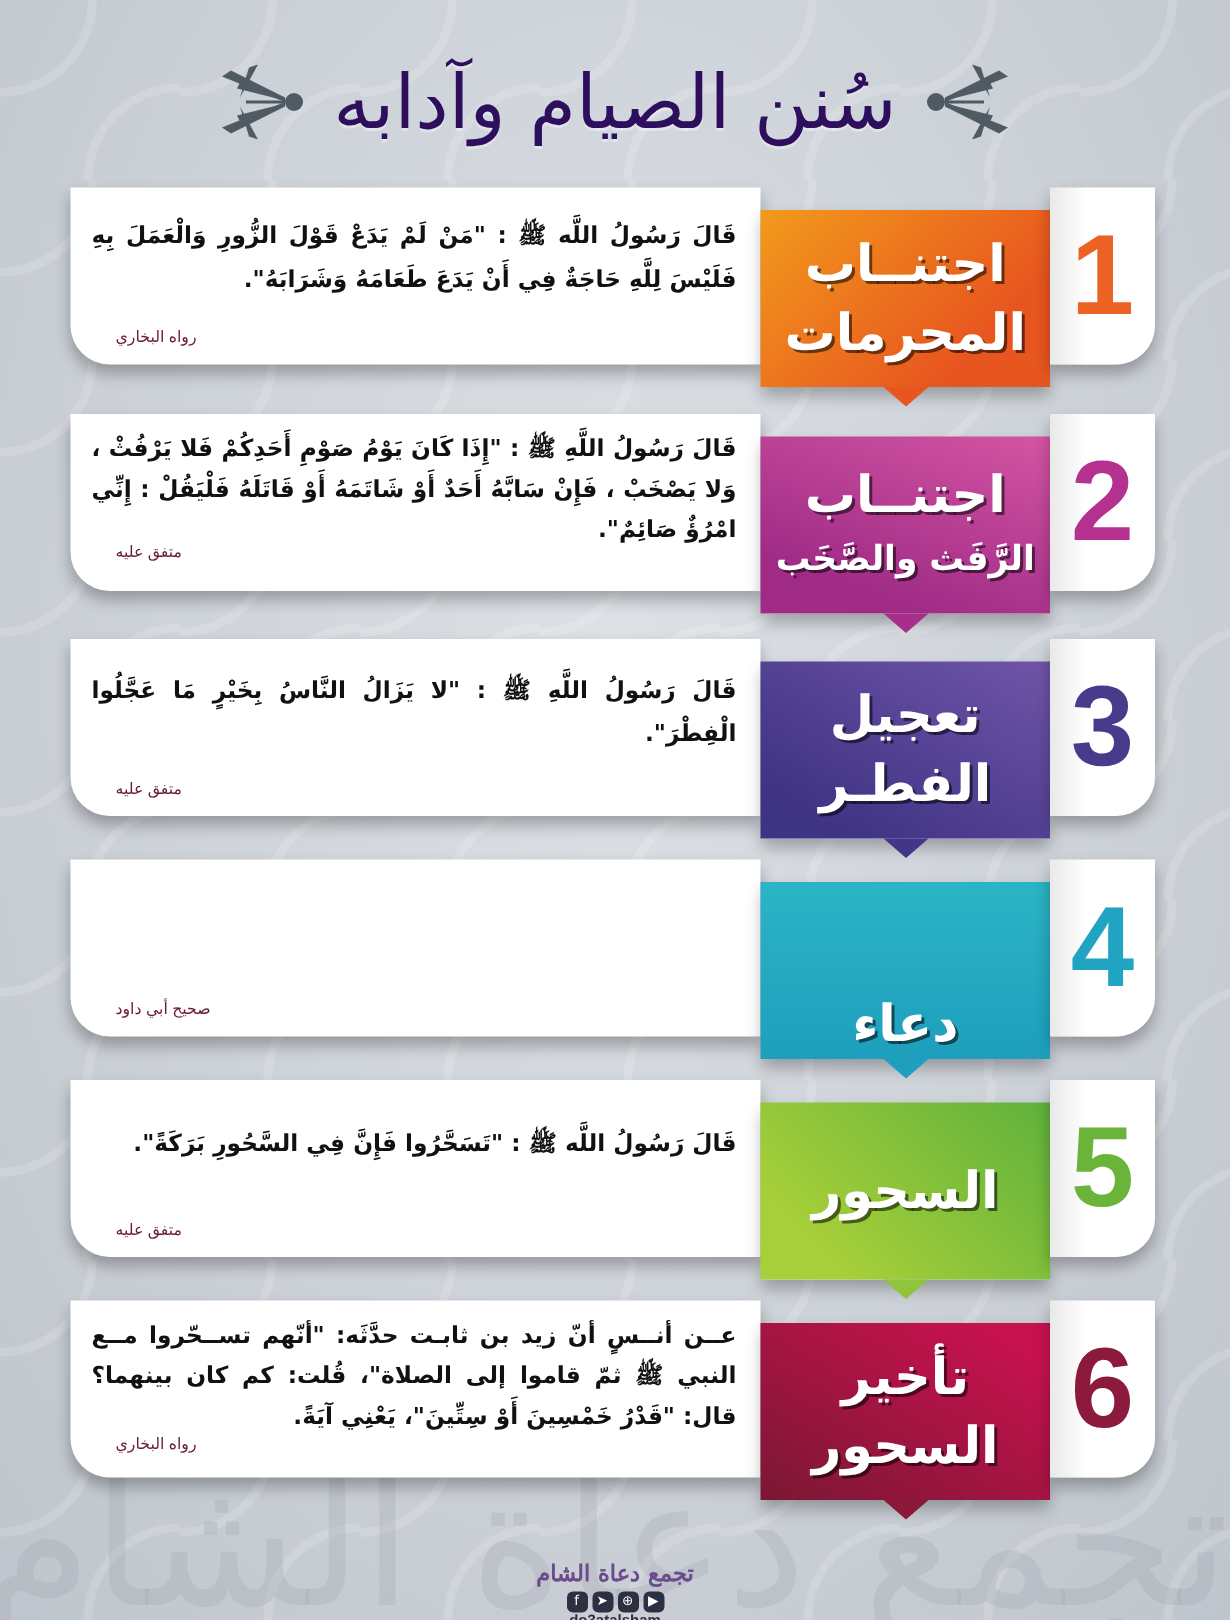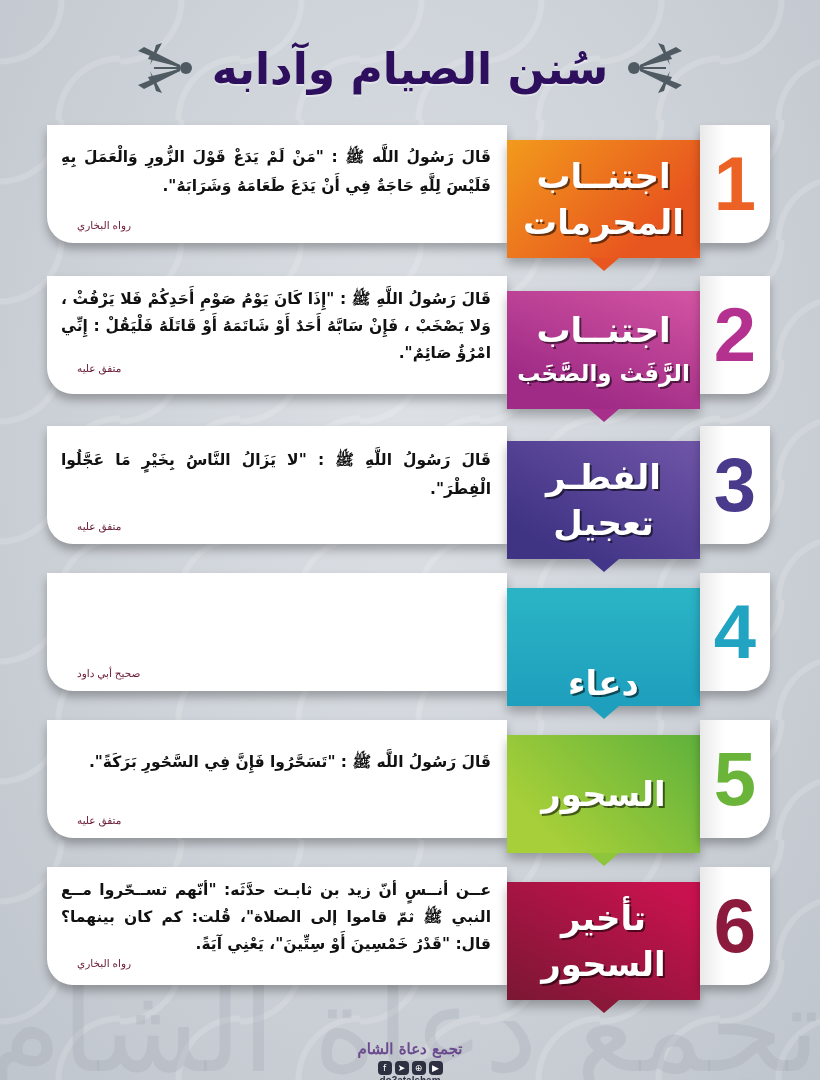--- a/index.html
+++ b/index.html
@@ -19,22 +19,22 @@
       background-size: 120px 120px;
       opacity: 0.8;
     }
     .header {
       position: absolute; left: 0; top: 28px; width: 820px; height: 80px;
       display: flex; align-items: center; justify-content: center; gap: 14px;
     }
     .header-title {
       direction: rtl;
       font-family: "DejaVu Sans", sans-serif;
-      font-weight: bold;
-      font-size: 44px;
+      font-weight: normal;
+      font-size: 50px;
       color: #2e0f5e;
       letter-spacing: 0;
       text-shadow: 0 2px 0 rgba(255,255,255,0.35);
     }
     .ornament { width: 64px; height: 50px; display: block; }
 
     .card {
       position: absolute; left: 47px; width: 723px; height: 100px;
     }
     .card-body {
@@ -192,22 +192,22 @@
     <span class="card-number" style="color:#b5318f;">2</span>
   </div>
 </div>
 
 <div class="card" style="top:426px;">
   <div class="card-body">
     <div class="hadith" style="top:20px;">قَالَ رَسُولُ اللَّهِ ﷺ : "لا يَزَالُ النَّاسُ بِخَيْرٍ مَا عَجَّلُوا الْفِطْرَ".</div>
     <div class="source">متفق عليه</div>
   </div>
   <div class="card-title-panel" style="background:linear-gradient(210deg,#7055a8 0%,#3f3384 85%);--tip:#43368a;">
+    <div class="card-title-line">تعجيل</div>
     <div class="card-title-line">الفطـر</div>
-    <div class="card-title-line">تعجيل</div>
   </div>
   <div class="card-number-panel">
     <span class="card-number" style="color:#4a3a8c;">3</span>
   </div>
 </div>
 
 <div class="card" style="top:573px;">
   <div class="card-body">
     <div class="source">صحيح أبي داود</div>
   </div>

